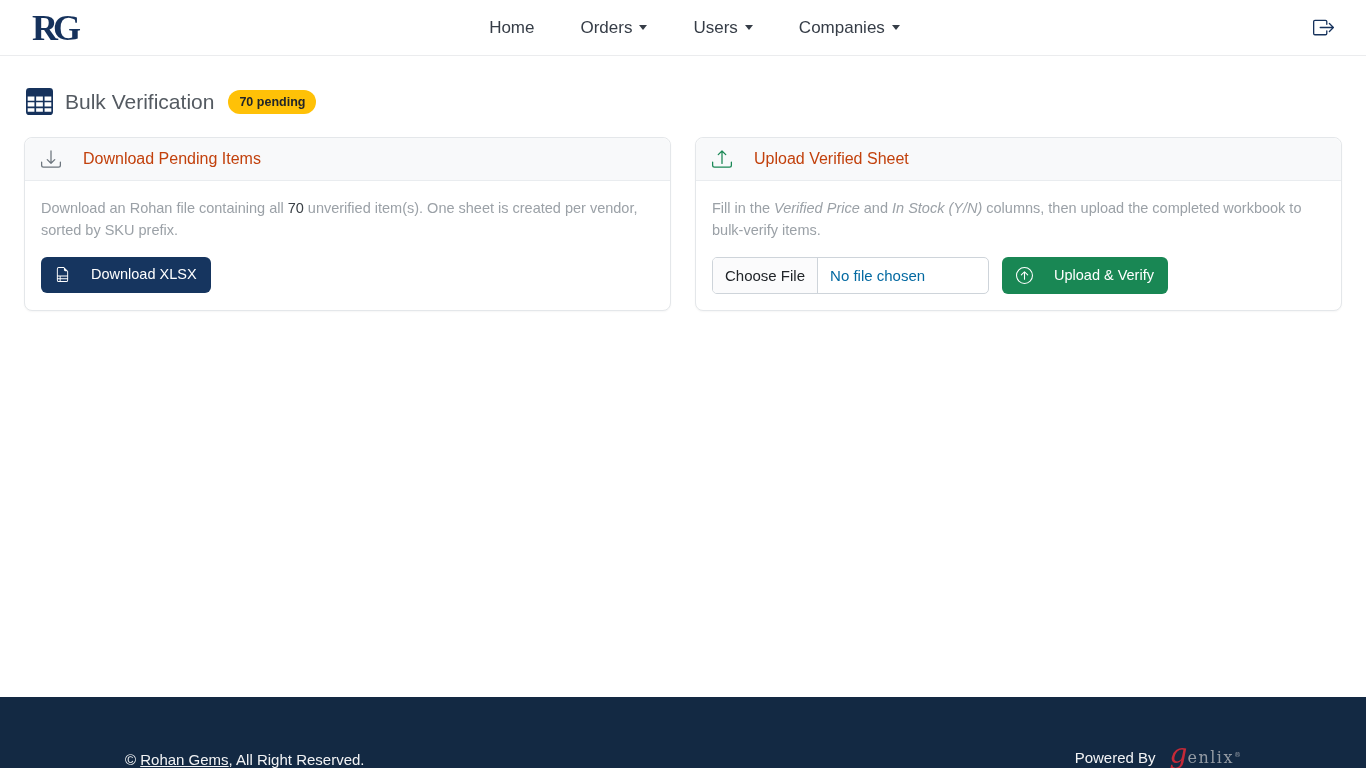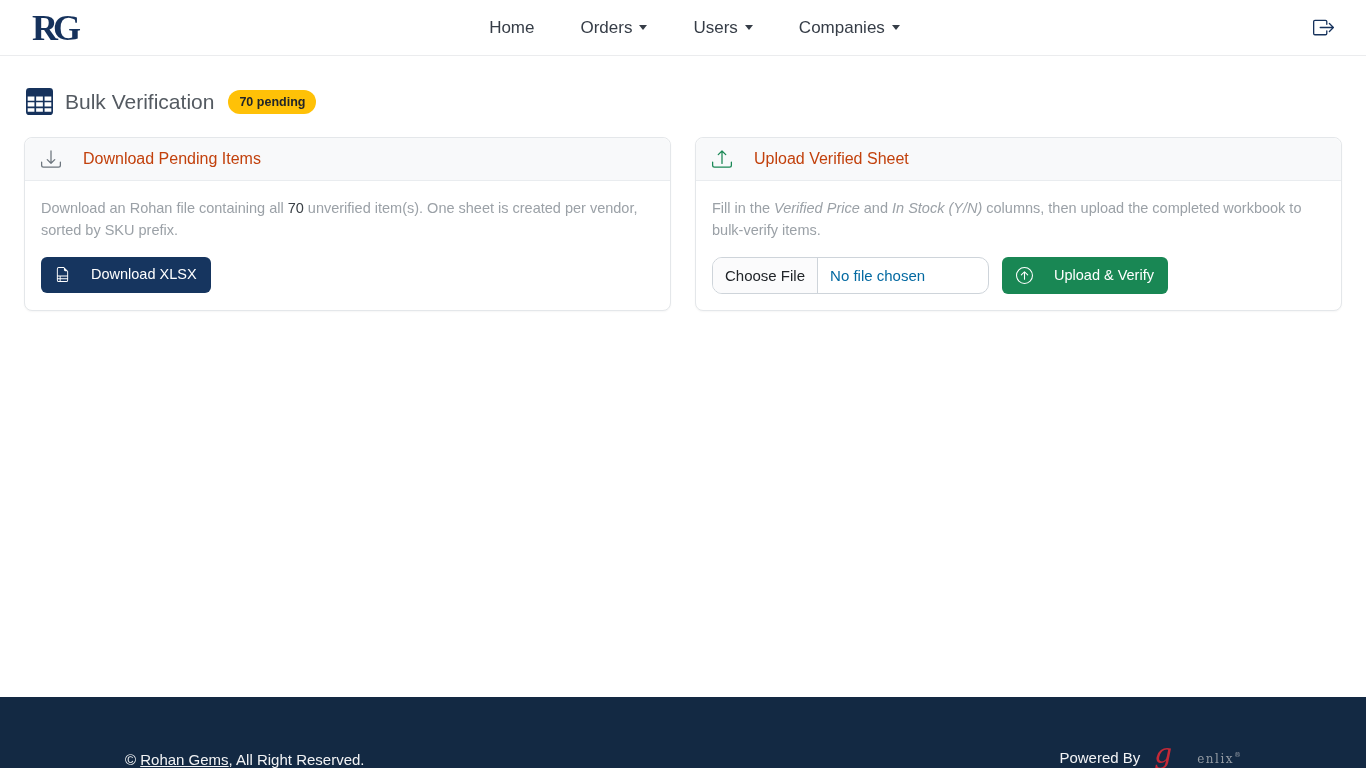--- a/index.html
+++ b/index.html
@@ -116,21 +116,21 @@
     line-height: 1.35;
   }
   .btn-navy { background: #16355f; }
   .btn-green { background: #198754; }
 
   .upload-controls { display: flex; align-items: center; }
   .file-input {
     display: inline-flex;
     align-items: stretch;
     border: 1px solid #ced4da;
-    border-radius: 10px;
+    border-radius: 5px;
     overflow: hidden;
     height: 37px;
     width: 277px;
     background: #ffffff;
     cursor: pointer;
   }
   .file-choose {
     display: flex;
     align-items: center;
     padding: 0 12px;
@@ -165,21 +165,21 @@
     padding: 0 12px;
     display: flex;
     align-items: flex-end;
     justify-content: space-between;
     font-size: 15px;
   }
   .footer-link { color: #f2f3f5; text-decoration: underline; cursor: pointer; }
   .powered { display: flex; align-items: baseline; gap: 14px; }
   .genlix { font-family: "DejaVu Serif", serif; line-height: 1; }
   .genlix .g { color: #c42937; font-size: 28px; font-style: italic; }
-  .genlix .rest { color: #939aa3; font-size: 12px; letter-spacing: 1.5px; margin-left: 25px; }
+  .genlix .rest { color: #939aa3; font-size: 16px; letter-spacing: 1.5px; }
   .genlix .mark { color: #939aa3; font-size: 7px; vertical-align: super; }
 
   .icon { display: inline-flex; align-items: center; justify-content: center; }
 </style>
 </head>
 <body>
 
 <div class="navbar">
   <div class="brand">RG</div>
 

